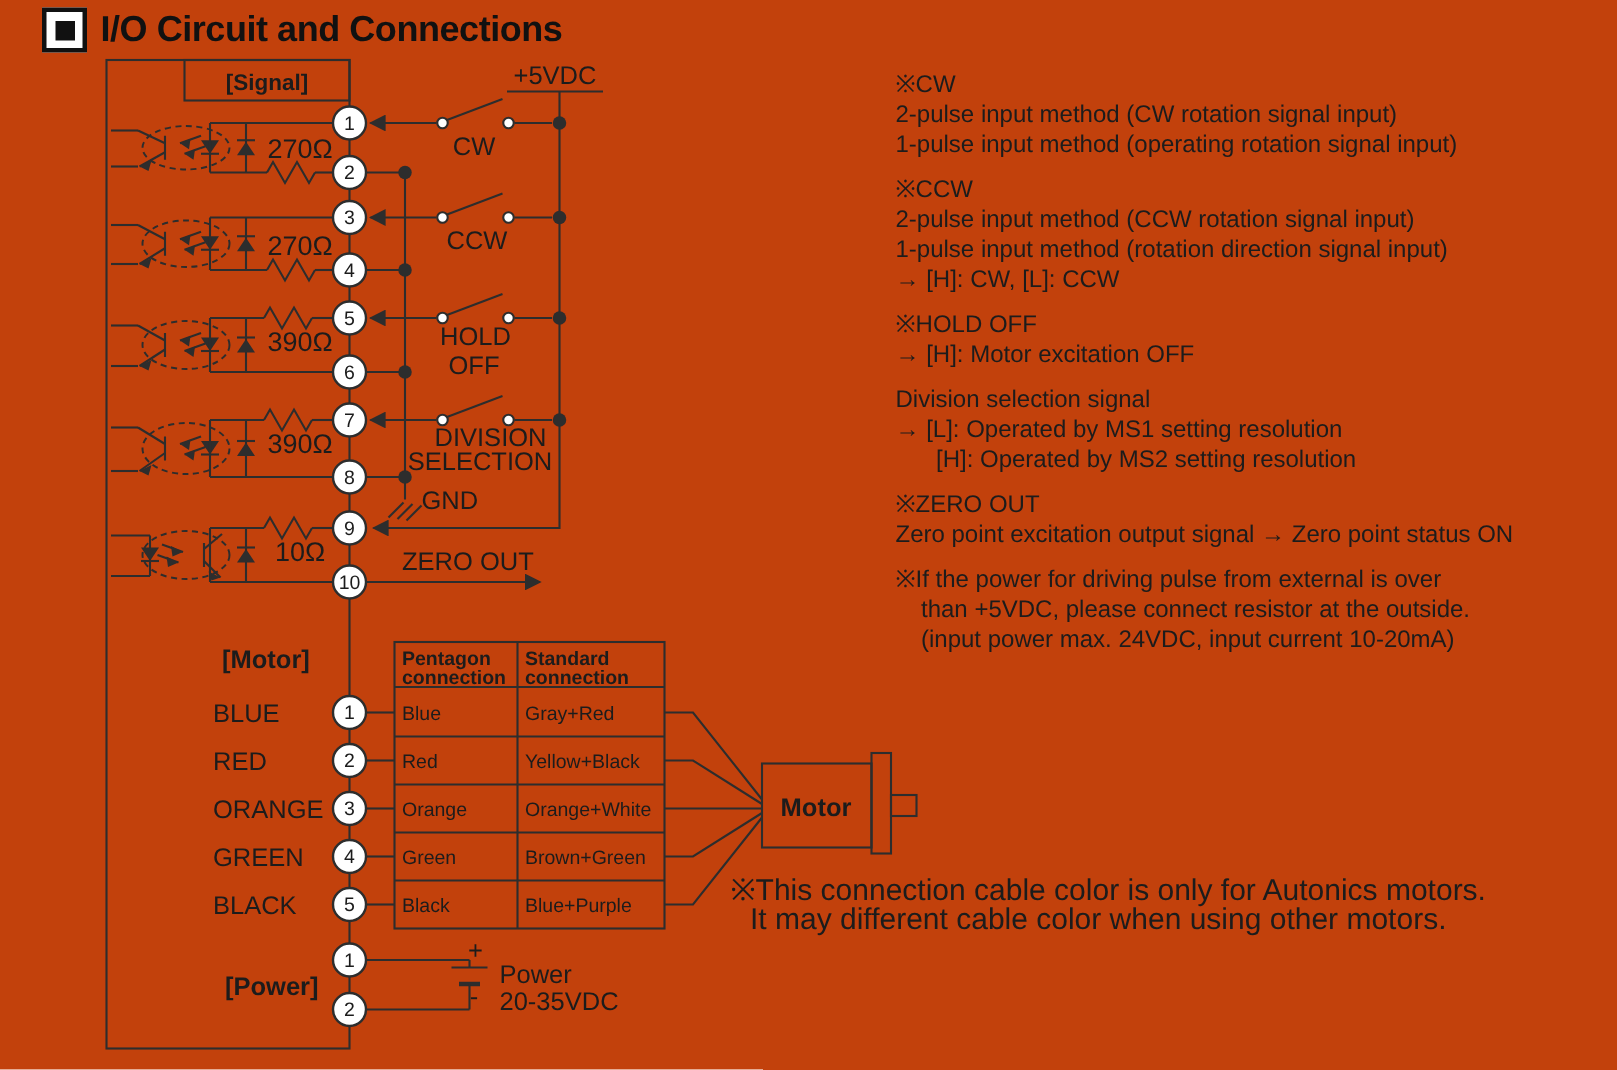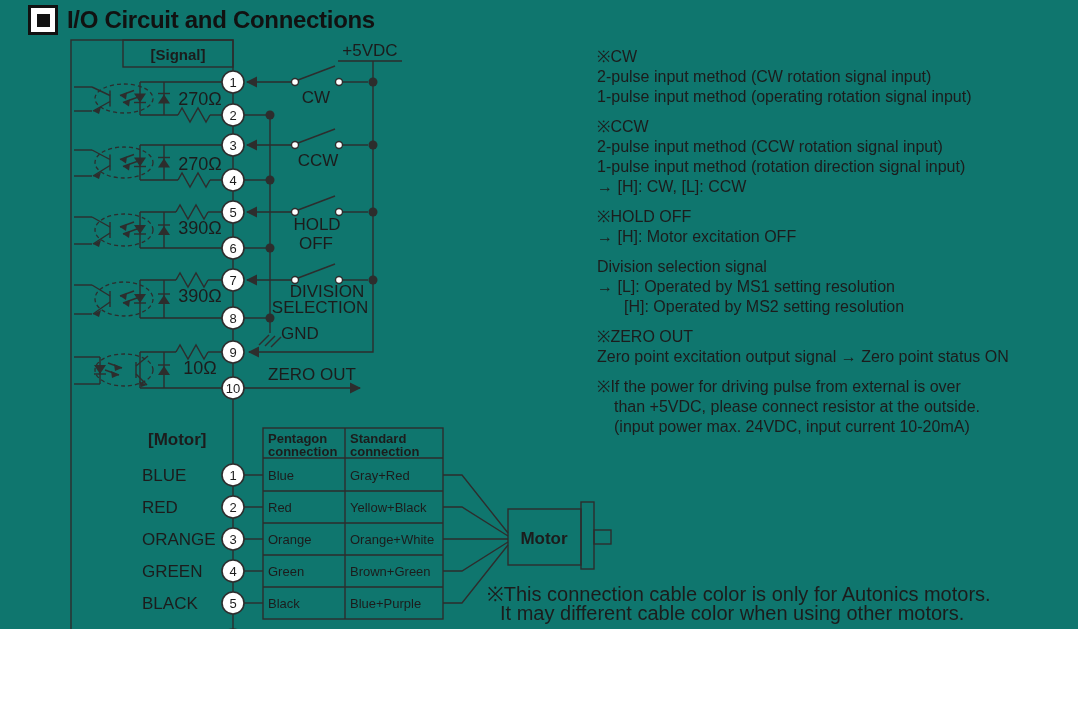--- a/index.html
+++ b/index.html
@@ -1,16 +1,16 @@
 <!DOCTYPE html>
 <html><head>
 <meta charset="utf-8">
 <style>
   html,body{margin:0;padding:0;background:#fff}
-  .stage{position:relative;width:1078px;height:629px;background:#0f766e;overflow:hidden;
+  .stage{position:relative;width:1078px;height:713px;background:#c2410c;overflow:hidden;
          font-family:"Liberation Sans",sans-serif;color:#1c1c1c}
   .titlebar{position:absolute;left:28px;top:5px;display:flex;align-items:center;gap:9px}
   .sq{width:24px;height:24px;border:3px solid #111;background:#fff;display:flex;align-items:center;justify-content:center}
   .sq i{display:block;width:13px;height:13px;background:#111}
   .titlebar h1{margin:0;font-size:24px;font-weight:bold;letter-spacing:-0.3px;color:#111}
   .notes{position:absolute;left:597px;top:47px;width:492px;font-size:16px;line-height:20px}
   .sec{margin-top:10px}
   .sec:first-child{margin-top:0}
   .ind27{padding-left:27px}
   .ind17{padding-left:17px}

